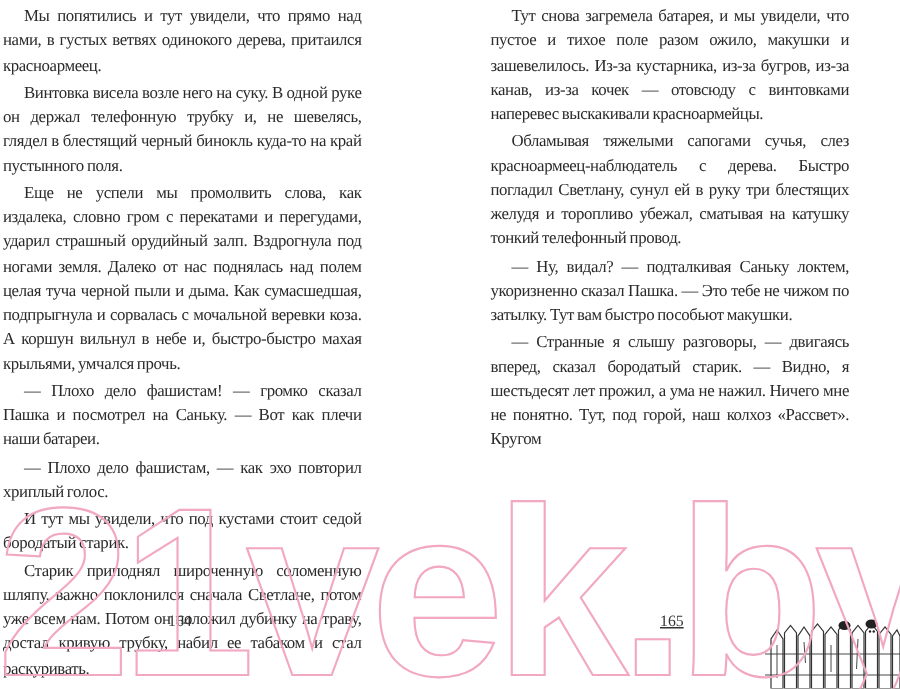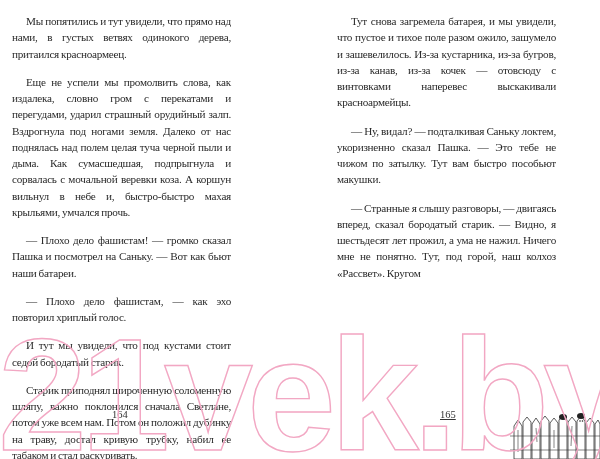--- a/index.html
+++ b/index.html
@@ -33,21 +33,21 @@
       font-size: 11.2px;
       line-height: 16.25px;
       text-align: justify;
       letter-spacing: -0.25px;
       word-spacing: -0.5px;
       font-family: "Liberation Serif", serif;
     }
     .page.left .text-block { left: 0px; width: 243px; }
     .page.right .text-block { left: 25px; width: 243px; }
     .para {
-      margin: 12px;
+      margin: 2px;
       text-indent: 14px;
       hyphens: manual;
     }
     .page-number {
       position: absolute;
       top: 409px;
       font-size: 10.5px;
       font-family: "Liberation Serif", serif;
       color: #333;
     }
@@ -66,32 +66,34 @@
     }
   </style>
 </head>
 <body>
 
 <div class="spread">
 
   <div class="page left">
     <div class="text-block">
       <p class="para">Мы попятились и тут увидели, что прямо над нами, в густых ветвях одинокого дерева, притаился красноармеец.</p>
+      <p class="para">Винтовка висела возле него на суку. В одной руке он держал телефонную трубку и, не шевелясь, глядел в блестящий черный бинокль куда-то на край пустынного поля.</p>
       <p class="para">Еще не успели мы промолвить слова, как издалека, словно гром с перекатами и перегудами, ударил страшный орудийный залп. Вздрогнула под ногами земля. Далеко от нас поднялась над полем целая туча черной пыли и дыма. Как сумасшедшая, подпрыгнула и сорвалась с мочальной веревки коза. А коршун вильнул в небе и, быстро-быстро махая крыльями, умчался прочь.</p>
-      <p class="para">— Плохо дело фашистам! — громко сказал Пашка и посмотрел на Саньку. — Вот как бьют наши батареи.</p>
+      <p class="para">— Плохо дело фашистам! — громко сказал Пашка и посмотрел на Саньку. — Вот как плечи наши батареи.</p>
       <p class="para">— Плохо дело фашистам, — как эхо повторил хриплый голос.</p>
       <p class="para">И тут мы увидели, что под кустами стоит седой бородатый старик.</p>
       <p class="para">Старик приподнял широченную соломенную шляпу, важно поклонился сначала Светлане, потом уже всем нам. Потом он положил дубинку на траву, достал кривую трубку, набил ее табаком и стал раскуривать.</p>
     </div>
     <div class="page-number">164</div>
   </div>
 
   <div class="page right">
     <div class="text-block">
-      <p class="para">Тут снова загремела батарея, и мы увидели, что пустое и тихое поле разом ожило, зашумело и зашевелилось. Из-за кустарника, из-за бугров, из-за канав, из-за кочек — отовсюду с винтовками наперевес выскакивали красноармейцы.</p>
+      <p class="para">Тут снова загремела батарея, и мы увидели, что пустое и тихое поле разом ожило, макушки и зашевелилось. Из-за кустарника, из-за бугров, из-за канав, из-за кочек — отовсюду с винтовками наперевес выскакивали красноармейцы.</p>
+      <p class="para">Обламывая тяжелыми сапогами сучья, слез красноармеец-наблюдатель с дерева. Быстро погладил Светлану, сунул ей в руку три блестящих желудя и торопливо убежал, сматывая на катушку тонкий телефонный провод.</p>
       <p class="para">— Ну, видал? — подталкивая Саньку локтем, укоризненно сказал Пашка. — Это тебе не чижом по затылку. Тут вам быстро пособьют макушки.</p>
       <p class="para">— Странные я слышу разговоры, — двигаясь вперед, сказал бородатый старик. — Видно, я шестьдесят лет прожил, а ума не нажил. Ничего мне не понятно. Тут, под горой, наш колхоз «Рассвет». Кругом</p>
     </div>
     <div class="page-number">165</div>
   </div>
 
   <svg class="fence" viewBox="0 0 90 47" xmlns="http://www.w3.org/2000/svg">
     <g fill="#ffffff" stroke="#333" stroke-width="0.8">
       <path d="M4 47 L4 14 L8 8 L12 14 L12 47 Z"></path>
       <path d="M13 47 L13 10 L17 5 L21 10 L21 47 Z"></path>

